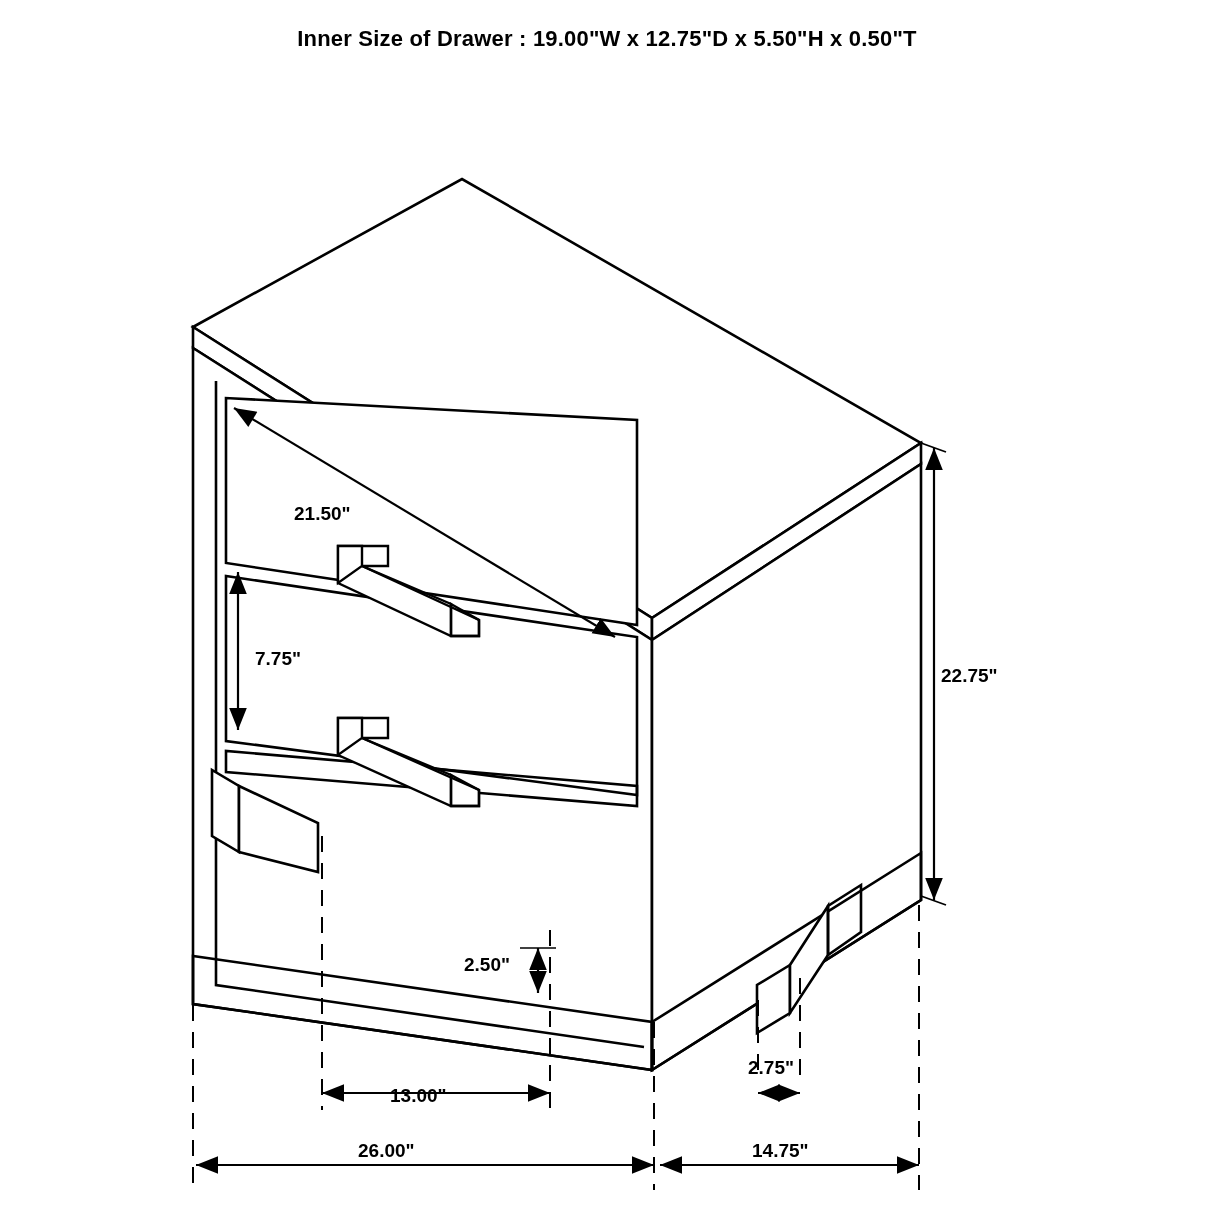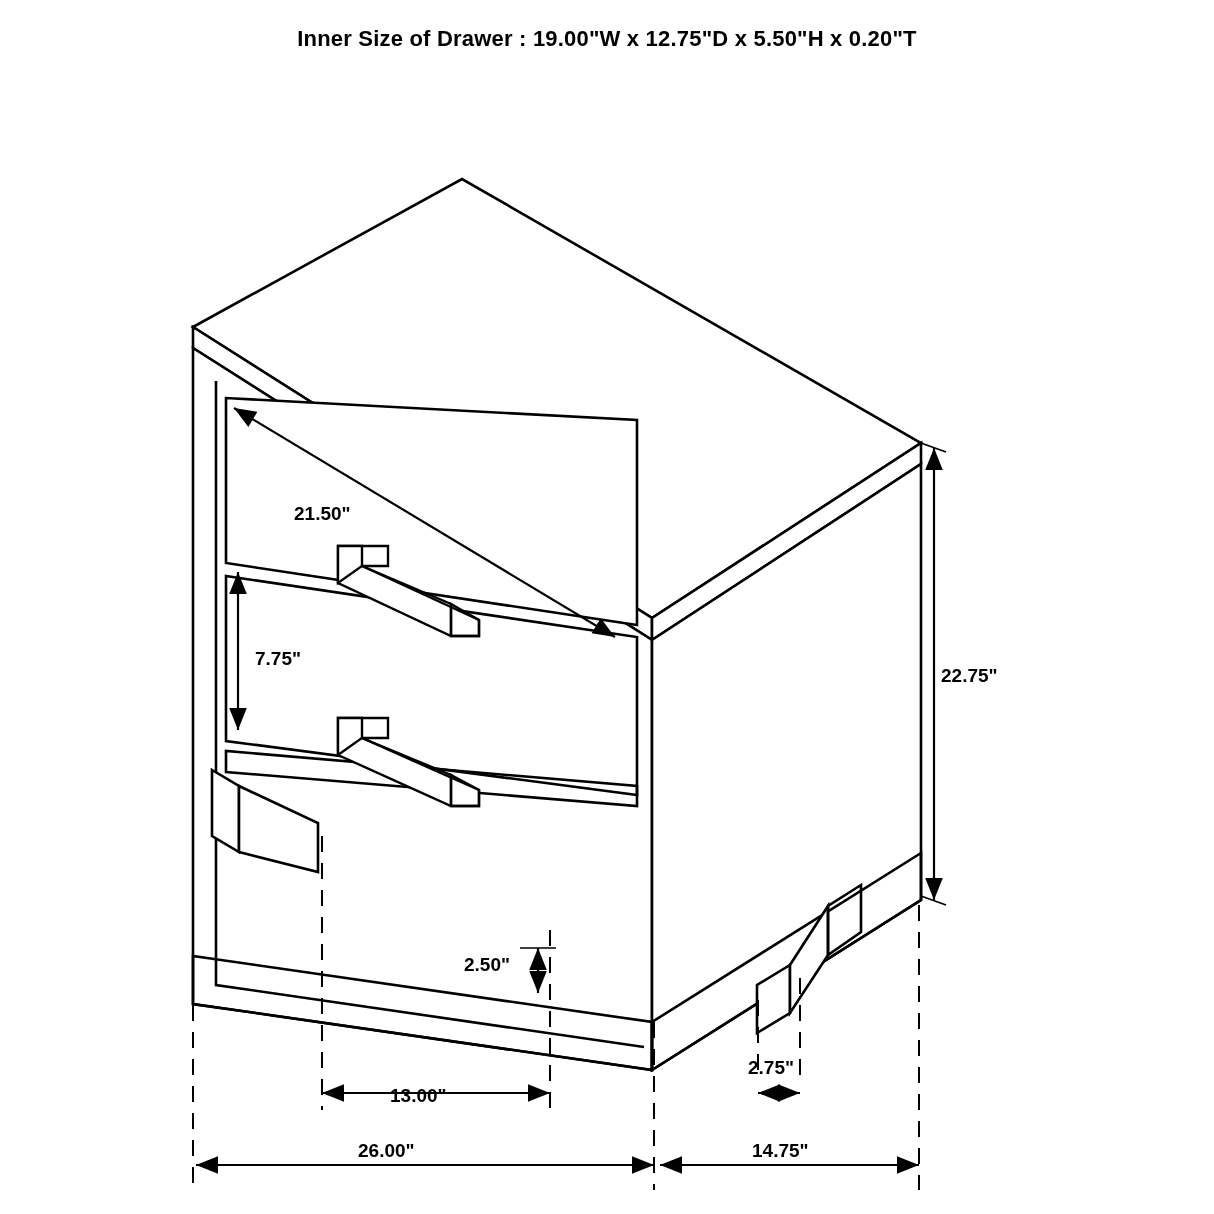--- a/index.html
+++ b/index.html
@@ -36,21 +36,21 @@
   #lbl-2275 { left:941px; top:665px; }
   #lbl-250  { left:464px; top:954px; }
   #lbl-1300 { left:390px; top:1085px; }
   #lbl-275  { left:748px; top:1057px; }
   #lbl-2600 { left:358px; top:1140px; }
   #lbl-1475 { left:752px; top:1140px; }
 </style>
 </head>
 <body>
 
-<div id="title">Inner Size of Drawer : 19.00"W x 12.75"D x 5.50"H x 0.20"T</div>
+<div id="title">Inner Size of Drawer : 19.00"W x 12.75"D x 5.50"H x 0.50"T</div>
 
 <svg id="stage" viewBox="0 0 1214 1214">
   <defs>
     <marker id="arrEnd" markerWidth="12" markerHeight="12" refX="10" refY="4" orient="auto" markerUnits="strokeWidth">
       <path d="M0,0 L10,4 L0,8 z" fill="#000"></path>
     </marker>
     <marker id="arrStart" markerWidth="12" markerHeight="12" refX="0" refY="4" orient="auto" markerUnits="strokeWidth">
       <path d="M10,0 L0,4 L10,8 z" fill="#000"></path>
     </marker>
   </defs>

